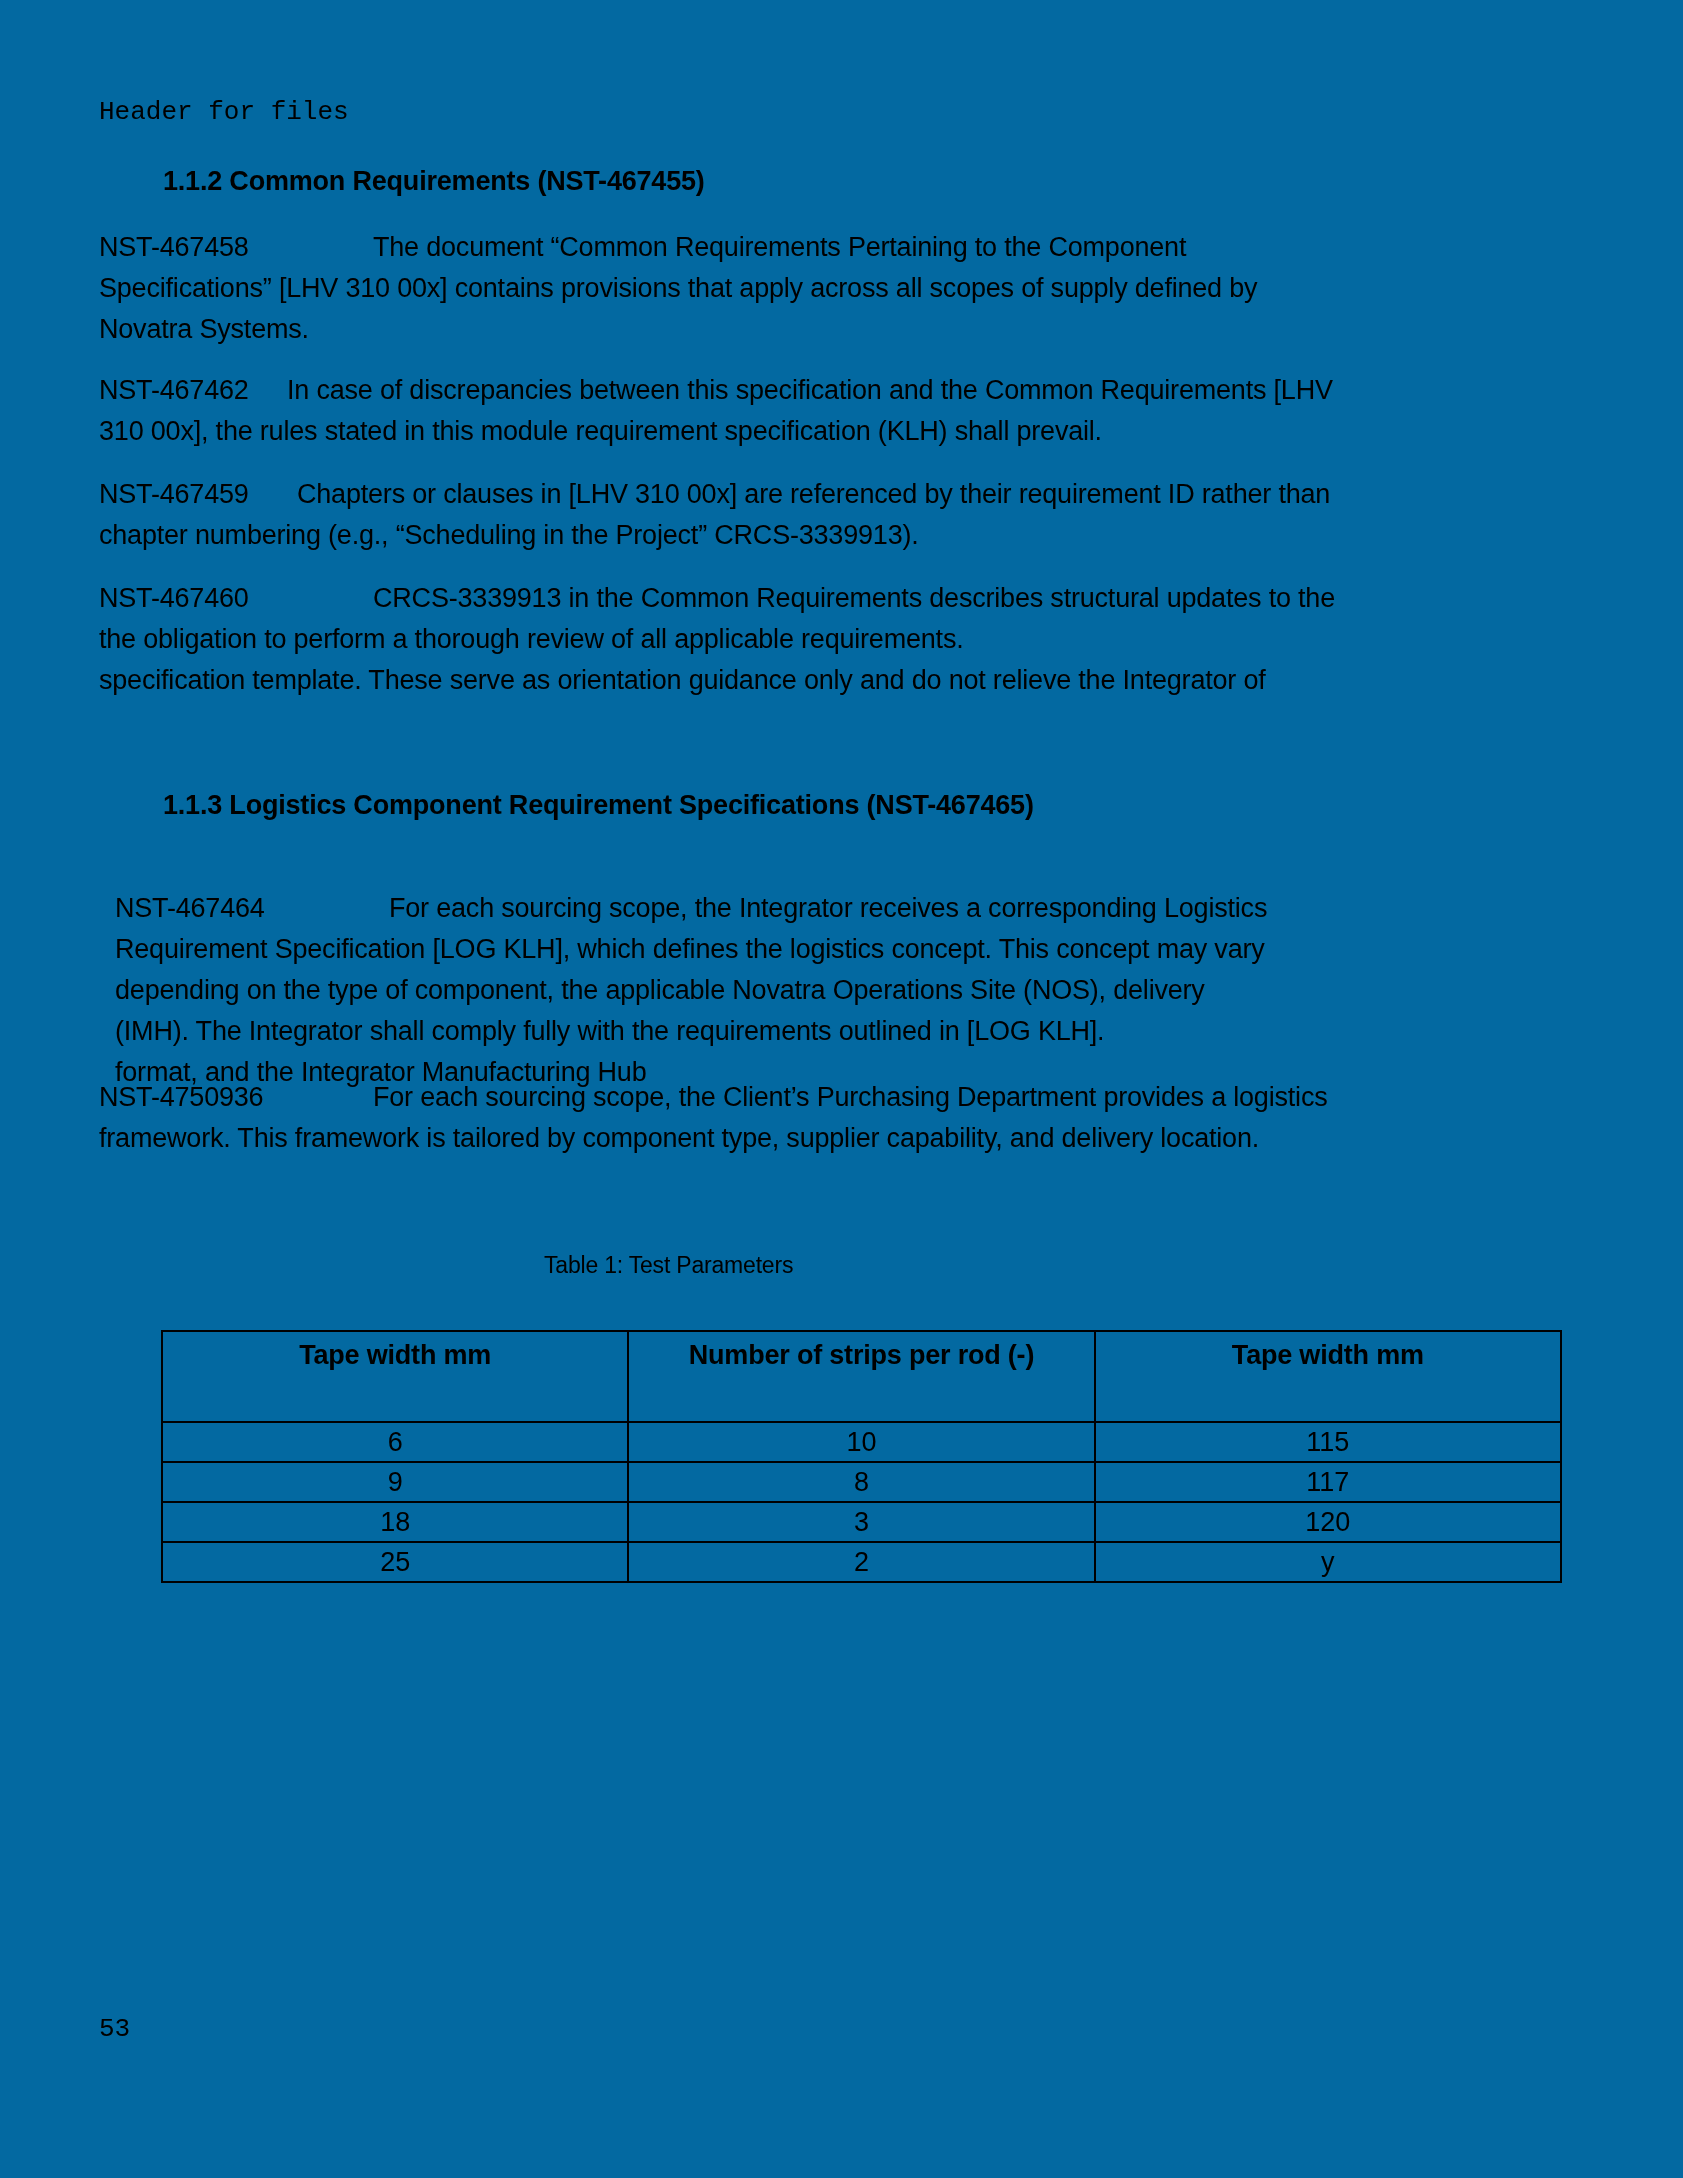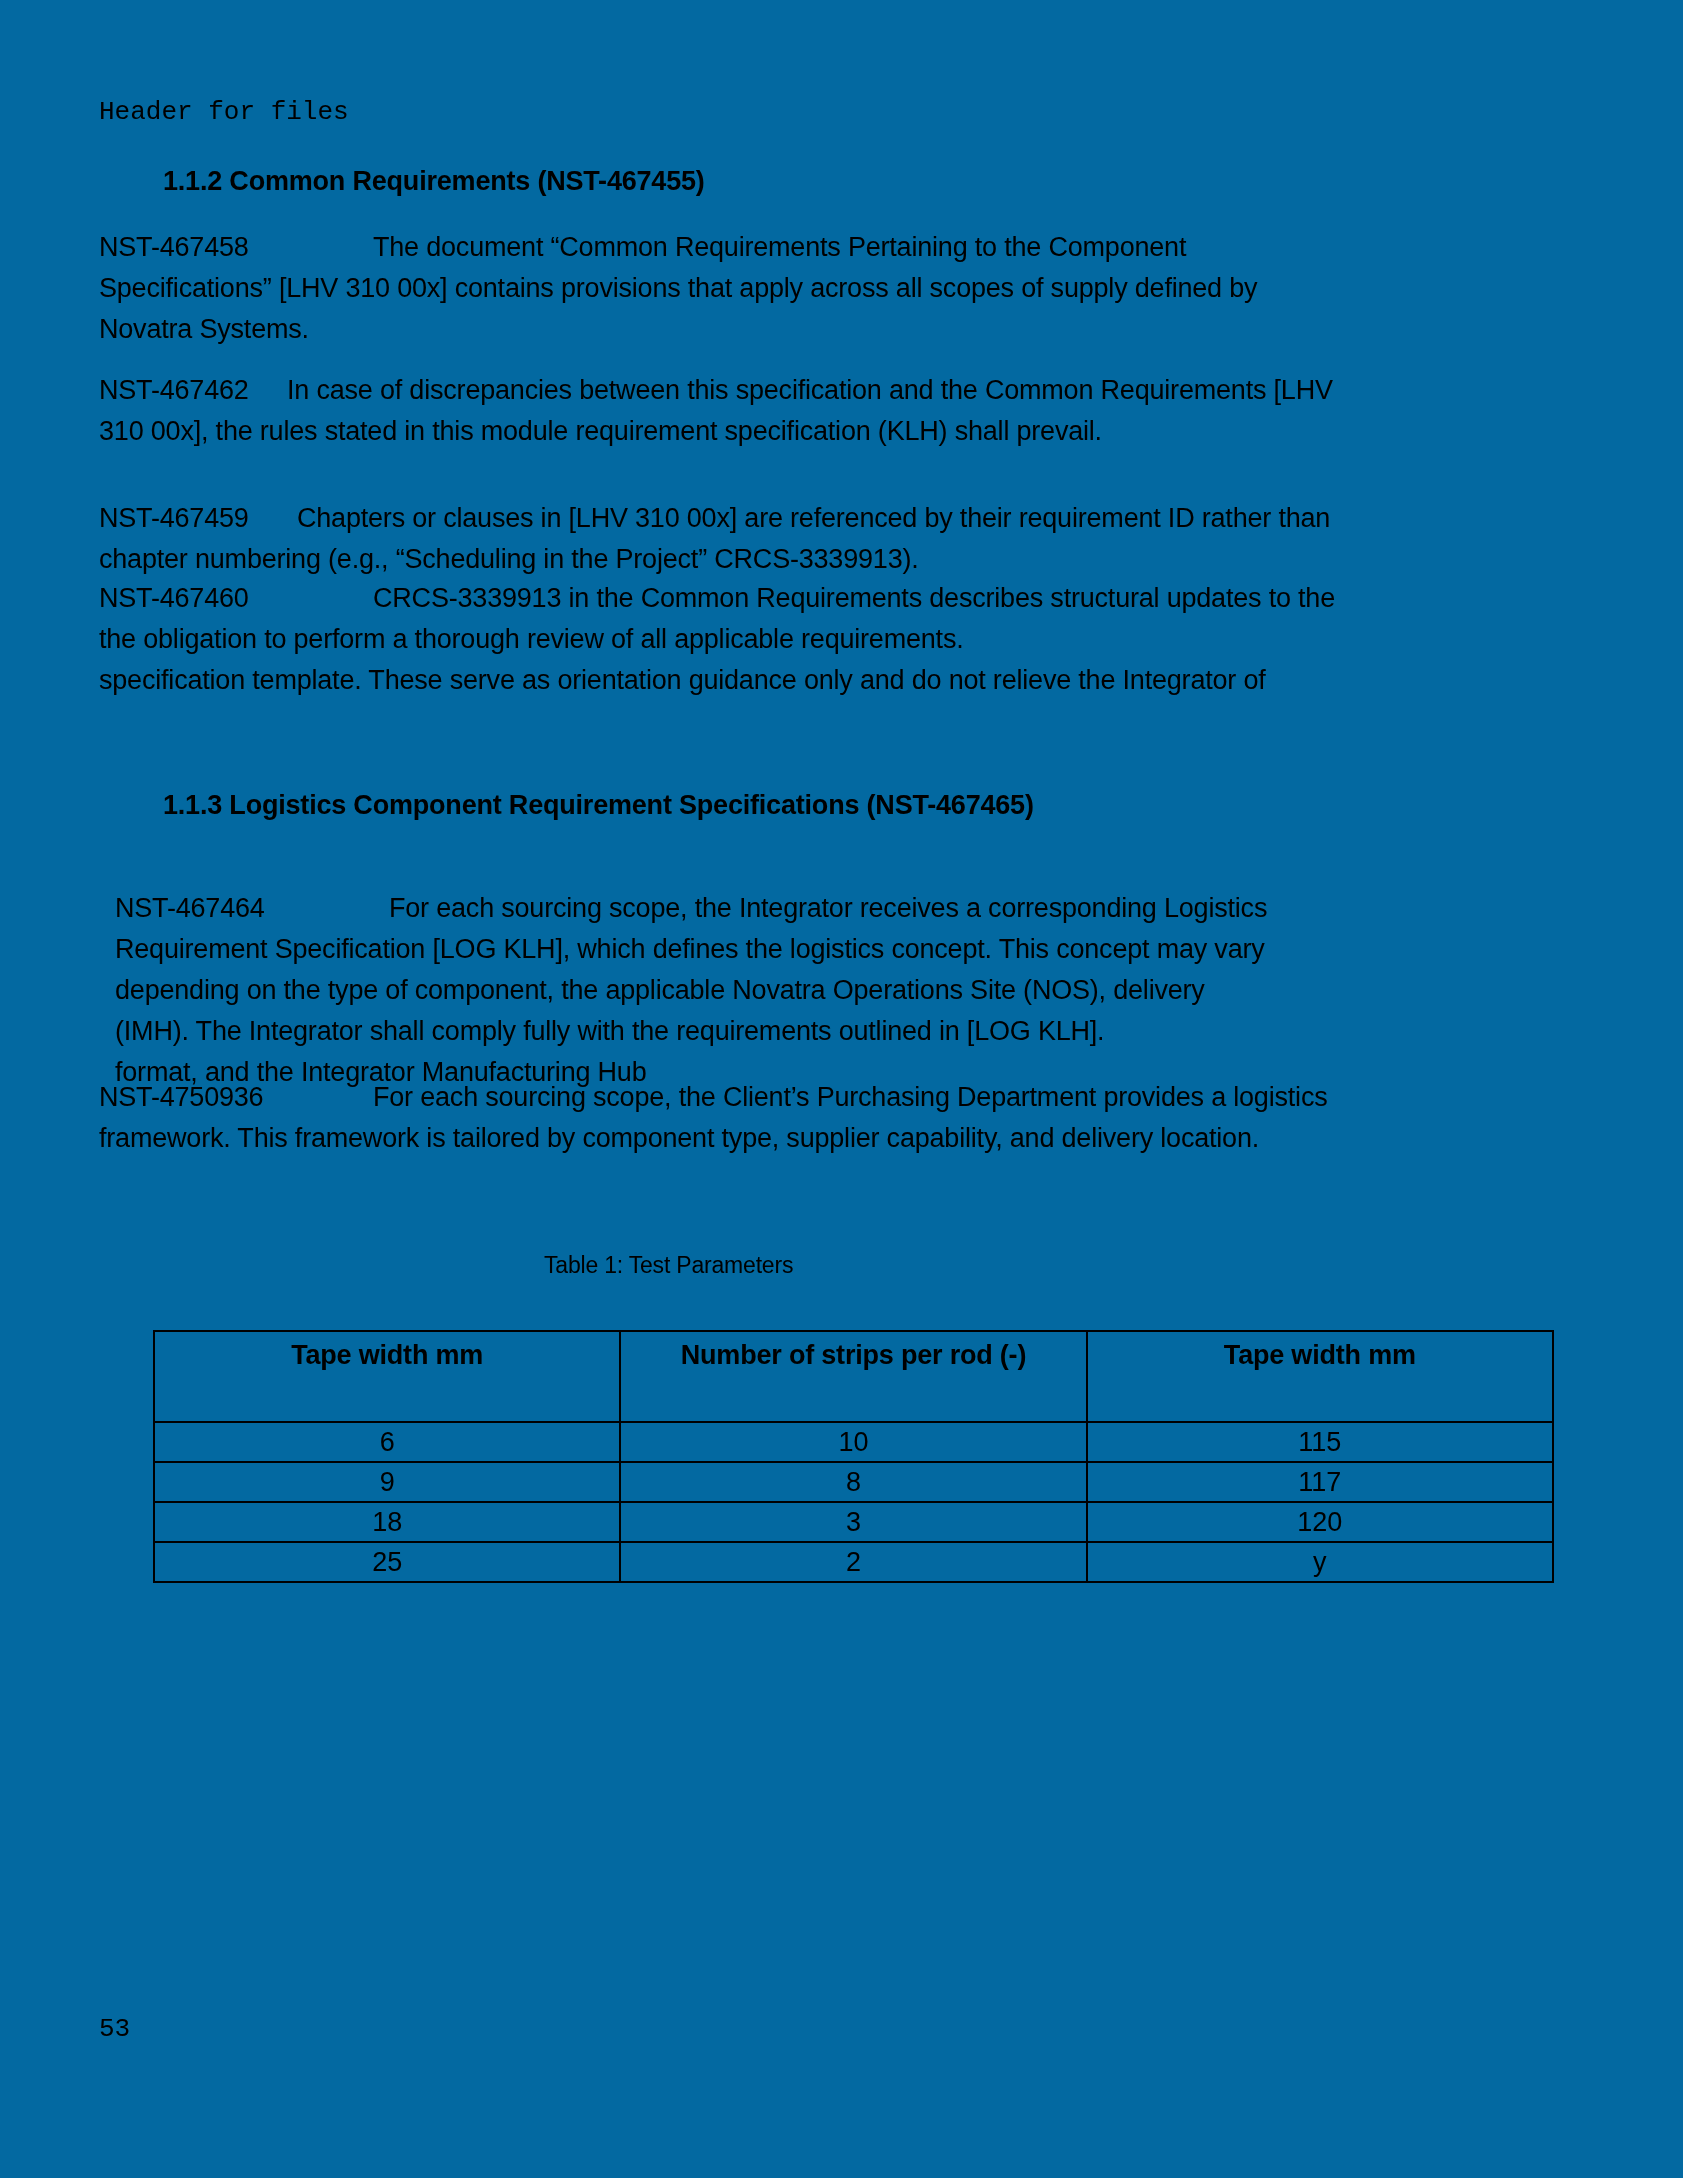--- a/index.html
+++ b/index.html
@@ -8,21 +8,21 @@
   .mono { font-family: "Liberation Mono", "DejaVu Sans Mono", monospace; font-size: 26px; }
   .body-font { font-family: "Liberation Sans", "DejaVu Sans", sans-serif; }
   .running-header { position: absolute; left: 99px; top: 97px; line-height: 30px; }
   .page-number { position: absolute; left: 99px; top: 2014px; line-height: 30px; }
   .heading { position: absolute; left: 163px; font-weight: bold; font-size: 27px; line-height: 34px; white-space: nowrap; letter-spacing: -0.2px; }
   .para { position: absolute; left: 99px; width: 1406px; font-size: 27px; line-height: 41px; letter-spacing: -0.2px; }
   .para .line { display: block; white-space: nowrap; }
   .req-id { display: inline-block; }
   .tab-wide { display: inline-block; width: 274px; }
   .caption { position: absolute; left: 544px; top: 1247px; font-size: 23px; line-height: 36px; white-space: nowrap; letter-spacing: -0.2px; }
-  table.params { position: absolute; left: 153px; top: 1330px; width: 1401px; border-collapse: collapse; table-layout: fixed; font-size: 27px; }
+  table.params { position: absolute; left: 161px; top: 1330px; width: 1401px; border-collapse: collapse; table-layout: fixed; font-size: 27px; }
   table.params th, table.params td { border: 2.5px solid #000; padding: 0; text-align: center; }
   table.params th { height: 83px; vertical-align: top; padding-top: 6px; font-weight: bold; line-height: 34px; letter-spacing: -0.2px; }
   table.params td { height: 38px; line-height: 38px; }
 </style>
 </head>
 <body>
 
 <div class="page">
 
   <div class="running-header mono">Header for files</div>
@@ -34,21 +34,21 @@
     <span class="line">Specifications” [LHV 310 00x] contains provisions that apply across all scopes of supply defined by</span>
     <span class="line">Novatra Systems.</span>
   </div>
 
   <div class="para body-font" style="top:370px;">
     <span class="line"><span class="req-id" style="width:188px;">NST-467462</span><span>In case of discrepancies between this specification and the Common Requirements [LHV</span></span>
     <span class="line">310 00x], the rules stated in this module requirement specification (KLH) shall prevail.</span>
   </div>
 
   <div class="para body-font" style="top:474px;">
-    <span class="line"><span class="req-id" style="width:198px;margin-top:24px;">NST-467459</span><span>Chapters or clauses in [LHV 310 00x] are referenced by their requirement ID rather than</span></span>
+    <span class="line"><span class="req-id" style="width:198px;">NST-467459</span><span>Chapters or clauses in [LHV 310 00x] are referenced by their requirement ID rather than</span></span>
     <span class="line">chapter numbering (e.g., “Scheduling in the Project” CRCS-3339913).</span>
   </div>
 
   <div class="para body-font" style="top:578px;">
     <span class="line"><span class="tab-wide req-id">NST-467460</span><span>CRCS-3339913 in the Common Requirements describes structural updates to the</span></span>
     <span class="line">the obligation to perform a thorough review of all applicable requirements.</span>
     <span class="line">specification template. These serve as orientation guidance only and do not relieve the Integrator of</span>
   </div>
 
   <div class="heading body-font" style="top:788px;">1.1.3 Logistics Component Requirement Specifications (NST-467465)</div>

